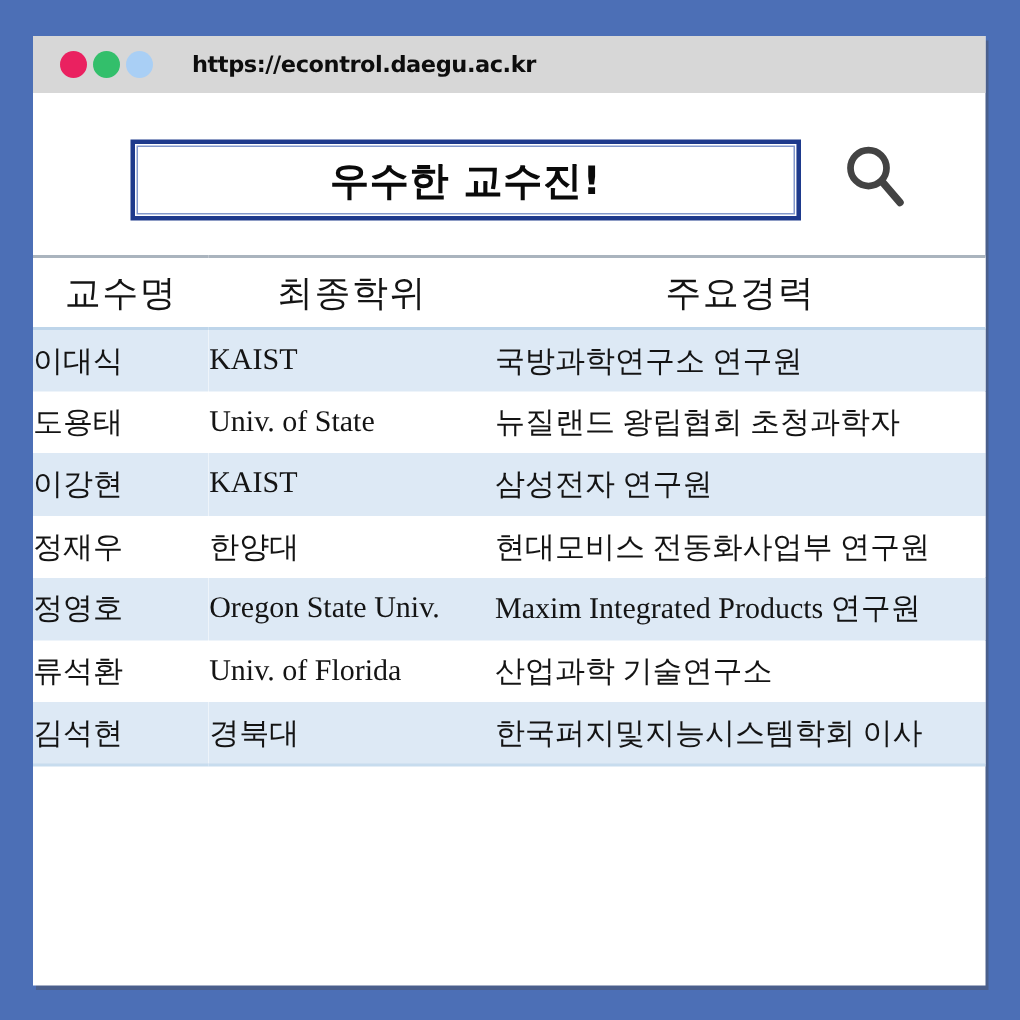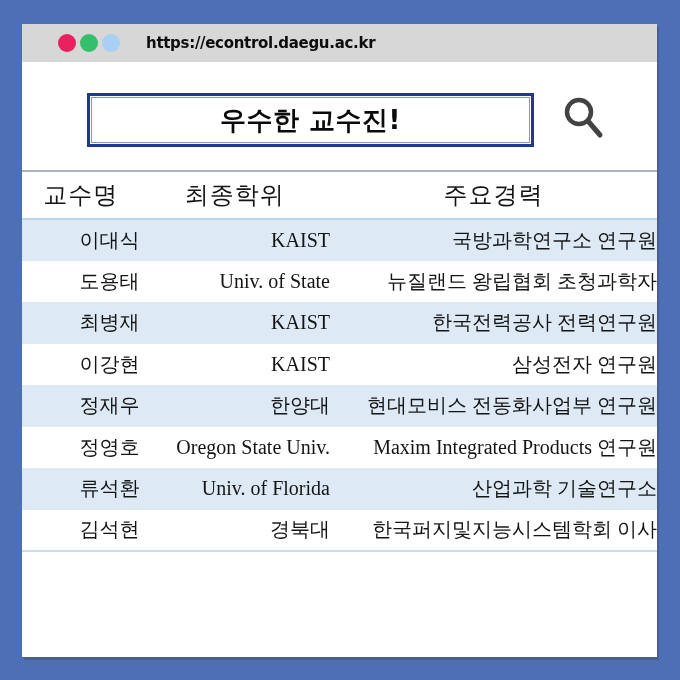--- a/index.html
+++ b/index.html
@@ -18,21 +18,21 @@
     background: #ffffff;
     box-shadow: 2px 3px 0 rgba(70,70,70,0.38);
   }
 
   
   .chrome {
     height: 38px;
     background: #d7d7d7;
     display: flex;
     align-items: center;
-    padding-left: 36px;
+    padding-left: 18px;
   }
   .dot {
     width: 18px; height: 18px;
     border-radius: 50%;
     margin-right: 4px;
   }
   .dot-pink  { background: #ea2160; }
   .dot-green { background: #33bf6b; }
   .dot-blue  { background: #a9cff5; }
   .url-text {
@@ -92,21 +92,21 @@
     border-top: 2px solid #aab4be;
     border-bottom: 2px solid #bed5ea;
     background: #ffffff;
     text-align: center;
     vertical-align: middle;
     letter-spacing: 1px;
   }
   .faculty-table td {
     height: 41.5px;
     font-size: 20px;
-    text-align: right;
+    text-align: left;
     vertical-align: middle;
     white-space: nowrap;
     overflow: hidden;
   }
   .faculty-table tbody tr:nth-child(odd)  { background: #dde9f5; }
   .faculty-table tbody tr:nth-child(even) { background: #ffffff; }
   .faculty-table tbody tr:last-child td { border-bottom: 2px solid #c7dcee; }
 </style>
 </head>
 <body>
@@ -150,25 +150,20 @@
         <td>이대식</td>
         <td>KAIST</td>
         <td>국방과학연구소 연구원</td>
       </tr>
       <tr>
         <td>도용태</td>
         <td>Univ. of State</td>
         <td>뉴질랜드 왕립협회 초청과학자</td>
       </tr>
       <tr>
-        <td>최병재</td>
-        <td>KAIST</td>
-        <td>한국전력공사 전력연구원</td>
-      </tr>
-      <tr>
         <td>이강현</td>
         <td>KAIST</td>
         <td>삼성전자 연구원</td>
       </tr>
       <tr>
         <td>정재우</td>
         <td>한양대</td>
         <td>현대모비스 전동화사업부 연구원</td>
       </tr>
       <tr>

